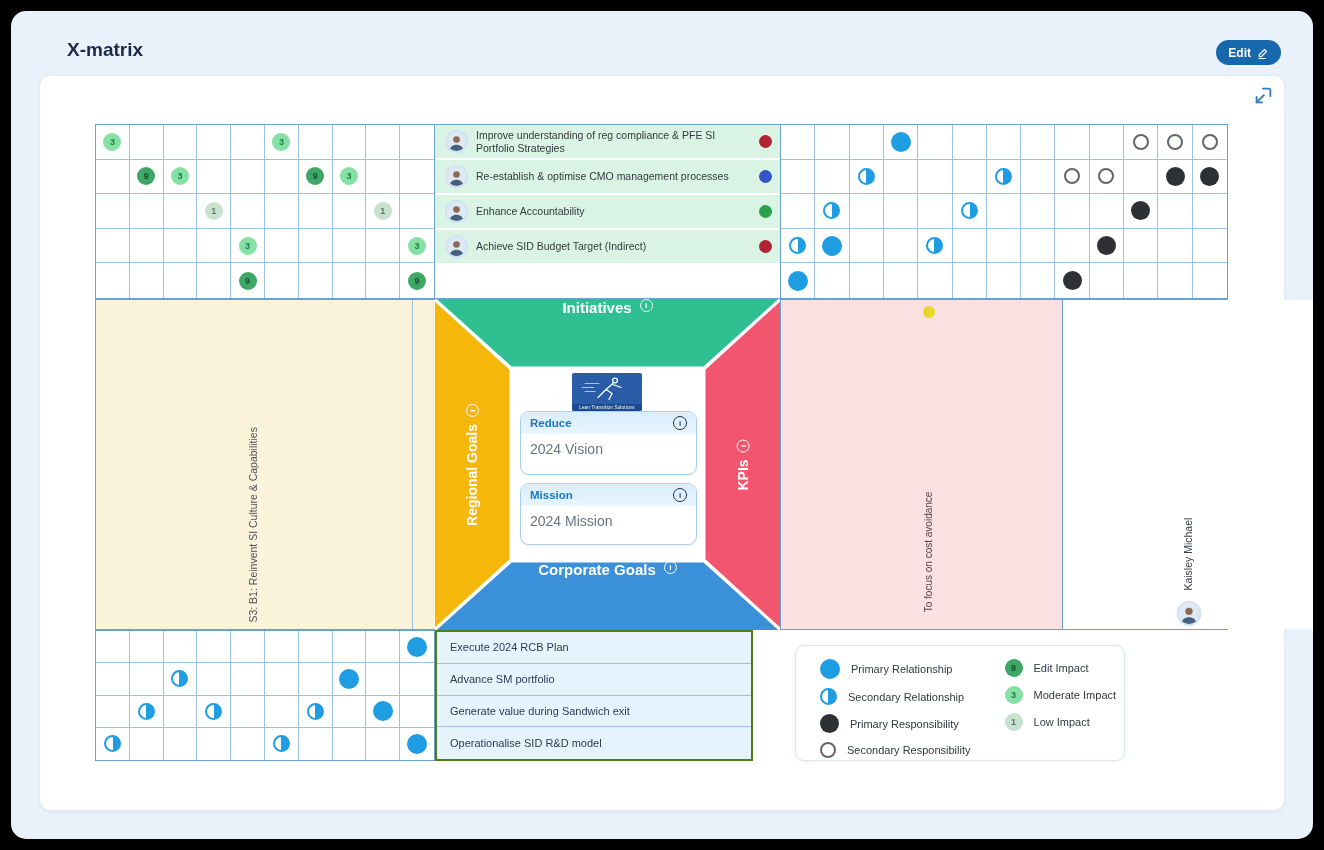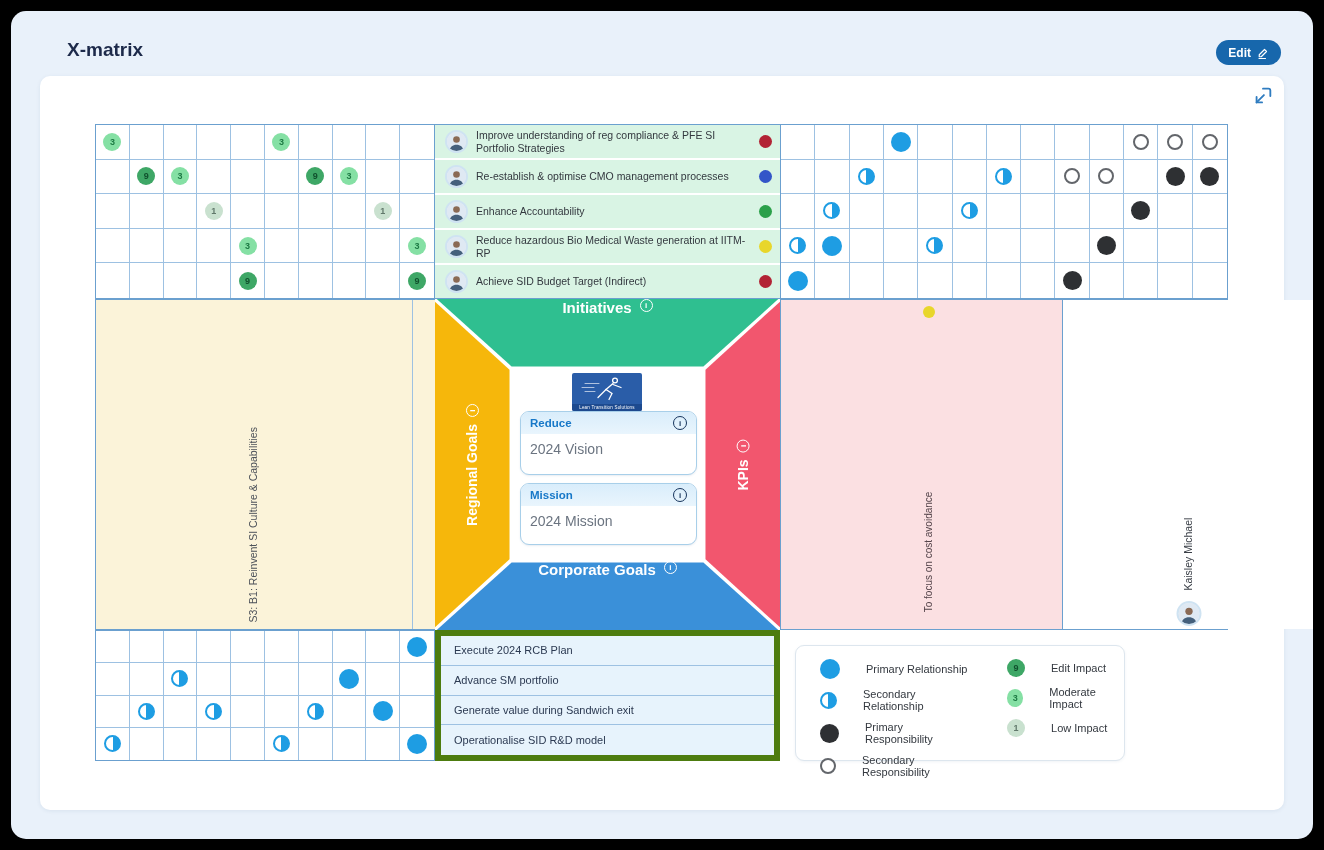--- a/index.html
+++ b/index.html
@@ -89,32 +89,32 @@
   .mcard-b { padding:7px 9px; font-size:14px; color:#6b7480; }
 
   
   .kpi-col { background:#fbe0e2; }
   .kpi-col .vtext { font-size:10px; color:#54444a; }
   .ppl-col { background:#fff; }
   .avatar { border-radius:50%; overflow:hidden; flex:none; border:2px solid #cfe3f2; background:#e8eef5; }
   .ppl-av { position:absolute; left:50%; bottom:3px; transform:translateX(-50%); }
 
   
-  .corp-rows { position:absolute; left:395px; top:554px; width:345px; height:131px;
-               display:grid; grid-template-rows:repeat(4,1fr); border:6px solid #4d7c0f; background:#e7f3fc; }
+  .corp-rows { position:absolute; left:395px; top:554px; width:318px; height:131px;
+               display:grid; grid-template-rows:repeat(4,1fr); border:2px solid #4d7c0f; background:#e7f3fc; }
   .corp-row { border-bottom:1px solid #9dc1e2; display:flex; align-items:center; padding-left:13px;
               font-size:11px; color:#2c3a52; }
   .corp-row:last-child { border-bottom:none; }
 
   
   .legend { position:absolute; left:755px; top:569px; width:330px; height:116px; background:#fff;
             border:1px solid #dde6ee; border-radius:9px; box-shadow:0 1px 3px rgba(40,80,130,.07);
             display:flex; padding:13px 0 0 24px; gap:34px; }
   .leg-col { display:flex; flex-direction:column; gap:9px; }
-  .leg-item { display:flex; align-items:center; gap:26px; font-size:11px; color:#33383f; }
+  .leg-item { display:flex; align-items:center; gap:11px; font-size:11px; color:#33383f; }
 </style>
 </head>
 <body>
 
 <div class="screen">
   <div class="topbar">
     <div class="page-title">X-matrix</div>
     <button class="edit-btn">
       <span>Edit</span>
       <svg width="12" height="12" viewBox="0 0 24 24" fill="none" stroke="#fff" stroke-width="2.4" stroke-linecap="round" stroke-linejoin="round">
@@ -238,29 +238,20 @@
             </svg></span>
           <span class="init-label">Enhance Accountability</span>
           <span class="sdot" style="background: rgb(43, 160, 74);"></span>
         </div>
         <div class="init-row">
           <span class="avatar" style="height: 23px; width: 23px;"><svg width="100%" height="100%" viewBox="0 0 24 24">
               <rect width="24" height="24" fill="#dfe9f3"></rect>
               <circle cx="12" cy="9.5" r="4.2" fill="#8a6a55"></circle>
               <path d="M3.5 24c0-5 3.8-7.8 8.5-7.8s8.5 2.8 8.5 7.8z" fill="#44607c"></path>
             </svg></span>
-          <span class="init-label">Reduce hazardous Bio Medical Waste generation at IITM-RP</span>
-          <span class="sdot" style="background: rgb(232, 214, 43);"></span>
-        </div>
-        <div class="init-row">
-          <span class="avatar" style="height: 23px; width: 23px;"><svg width="100%" height="100%" viewBox="0 0 24 24">
-              <rect width="24" height="24" fill="#dfe9f3"></rect>
-              <circle cx="12" cy="9.5" r="4.2" fill="#8a6a55"></circle>
-              <path d="M3.5 24c0-5 3.8-7.8 8.5-7.8s8.5 2.8 8.5 7.8z" fill="#44607c"></path>
-            </svg></span>
           <span class="init-label">Achieve SID Budget Target (Indirect)</span>
           <span class="sdot" style="background: rgb(178, 35, 53);"></span>
         </div>
       </div>
 
     <div class="mgrid" style="left:740px; top:48px; width:448px; height:175px;
                 grid-template:repeat(5,1fr)/repeat(13,1fr);">
         <div class="cell"></div>
         <div class="cell"></div>
         <div class="cell"></div>

